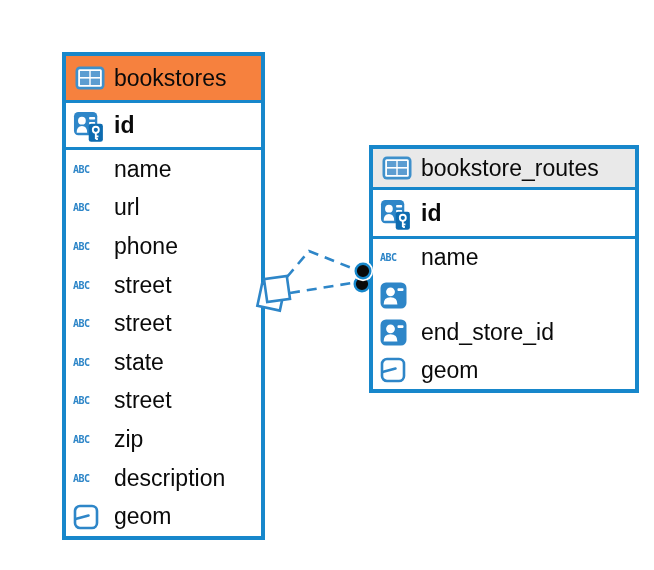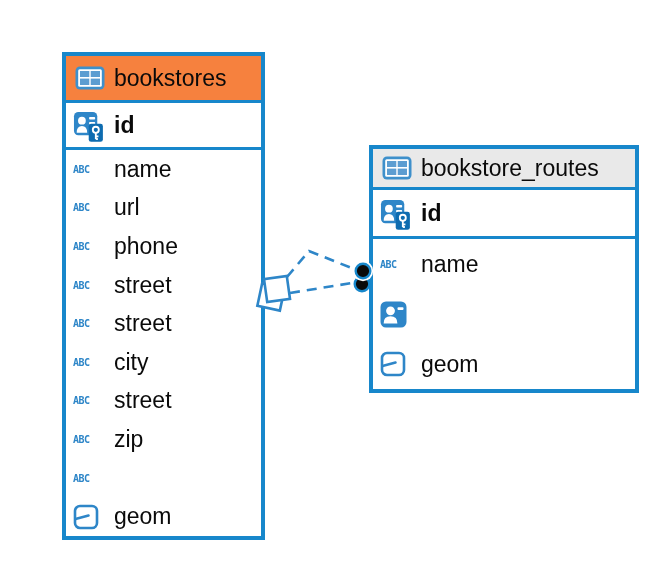--- a/index.html
+++ b/index.html
@@ -139,38 +139,39 @@
         <div class="row">
           <span class="icon-box">
             <span class="abc">ABC</span>
           </span>
           <span class="col-label">street</span>
         </div>
         <div class="row">
           <span class="icon-box">
             <span class="abc">ABC</span>
           </span>
-          <span class="col-label">city</span>
+          <span class="col-label">state</span>
         </div>
         <div class="row">
           <span class="icon-box">
             <span class="abc">ABC</span>
           </span>
           <span class="col-label">street</span>
         </div>
         <div class="row">
           <span class="icon-box">
             <span class="abc">ABC</span>
           </span>
           <span class="col-label">zip</span>
         </div>
         <div class="row">
           <span class="icon-box">
             <span class="abc">ABC</span>
           </span>
+          <span class="col-label">description</span>
         </div>
         <div class="row">
           <span class="icon-box">
             <svg class="i-geom">
               <use href="#sym-geom"></use>
             </svg>
           </span>
           <span class="col-label">geom</span>
         </div>
       </div>
@@ -199,20 +200,28 @@
             <span class="abc">ABC</span>
           </span>
           <span class="col-label">name</span>
         </div>
         <div class="row">
           <span class="icon-box">
             <svg class="i-fk">
               <use href="#sym-fk"></use>
             </svg>
           </span>
+        </div>
+        <div class="row">
+          <span class="icon-box">
+            <svg class="i-fk">
+              <use href="#sym-fk"></use>
+            </svg>
+          </span>
+          <span class="col-label">end_store_id</span>
         </div>
         <div class="row">
           <span class="icon-box">
             <svg class="i-geom">
               <use href="#sym-geom"></use>
             </svg>
           </span>
           <span class="col-label">geom</span>
         </div>
       </div>

